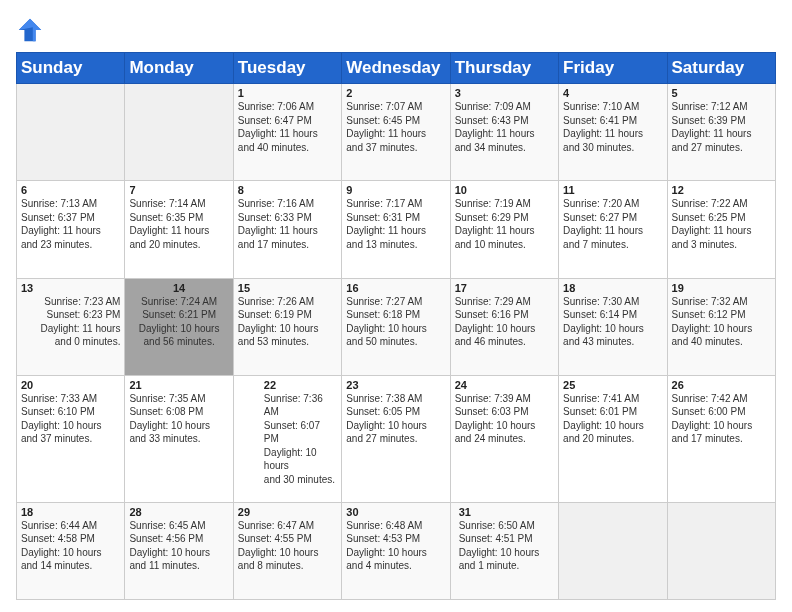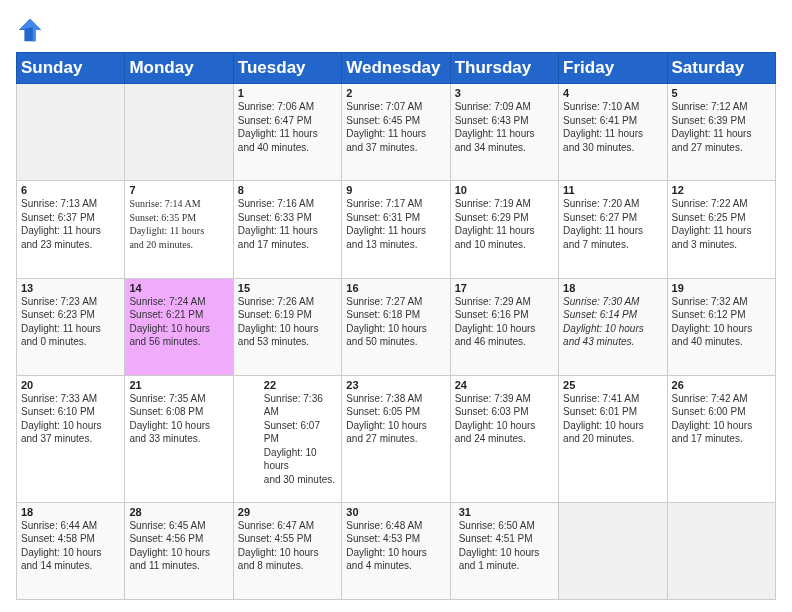--- a/index.html
+++ b/index.html
@@ -182,21 +182,21 @@
         <tr>
           <td style="background: rgb(255, 255, 255);">
             <span class="day-num">6</span>
             <div class="day-info" style="white-space: pre-line;">Sunrise: 7:13 AM
 Sunset: 6:37 PM
 Daylight: 11 hours
 and 23 minutes.</div>
           </td>
           <td style="background: rgb(255, 255, 255);">
             <span class="day-num">7</span>
-            <div class="day-info" style="white-space: pre-line; font-family: Liberation Serif, serif;">Sunrise: 7:14 AM
+            <div class="day-info" style="white-space: pre-line;">Sunrise: 7:14 AM
 Sunset: 6:35 PM
 Daylight: 11 hours
 and 20 minutes.</div>
           </td>
           <td style="background: rgb(255, 255, 255);">
             <span class="day-num">8</span>
             <div class="day-info" style="white-space: pre-line;">Sunrise: 7:16 AM
 Sunset: 6:33 PM
 Daylight: 11 hours
 and 17 minutes.</div>
@@ -226,26 +226,26 @@
             <span class="day-num">12</span>
             <div class="day-info" style="white-space: pre-line;">Sunrise: 7:22 AM
 Sunset: 6:25 PM
 Daylight: 11 hours
 and 3 minutes.</div>
           </td>
         </tr>
         <tr>
           <td style="background: rgb(249, 249, 249);">
             <span class="day-num">13</span>
-            <div class="day-info" style="white-space: pre-line;">Sunrise: 7:23 AM
+            <div class="day-info" style="white-space: pre-line; text-align: right;">Sunrise: 7:23 AM
 Sunset: 6:23 PM
 Daylight: 11 hours
 and 0 minutes.</div>
           </td>
-          <td style="background: #f0abfc;">
+          <td style="background: #a3a3a3; text-align: center;">
             <span class="day-num">14</span>
             <div class="day-info" style="white-space: pre-line;">Sunrise: 7:24 AM
 Sunset: 6:21 PM
 Daylight: 10 hours
 and 56 minutes.</div>
           </td>
           <td style="background: rgb(249, 249, 249);">
             <span class="day-num">15</span>
             <div class="day-info" style="white-space: pre-line;">Sunrise: 7:26 AM
 Sunset: 6:19 PM
@@ -261,21 +261,21 @@
           </td>
           <td style="background: rgb(249, 249, 249);">
             <span class="day-num">17</span>
             <div class="day-info" style="white-space: pre-line;">Sunrise: 7:29 AM
 Sunset: 6:16 PM
 Daylight: 10 hours
 and 46 minutes.</div>
           </td>
           <td style="background: rgb(249, 249, 249);">
             <span class="day-num">18</span>
-            <div class="day-info" style="white-space: pre-line; font-style: italic;">Sunrise: 7:30 AM
+            <div class="day-info" style="white-space: pre-line;">Sunrise: 7:30 AM
 Sunset: 6:14 PM
 Daylight: 10 hours
 and 43 minutes.</div>
           </td>
           <td style="background: rgb(249, 249, 249);">
             <span class="day-num">19</span>
             <div class="day-info" style="white-space: pre-line;">Sunrise: 7:32 AM
 Sunset: 6:12 PM
 Daylight: 10 hours
 and 40 minutes.</div>

